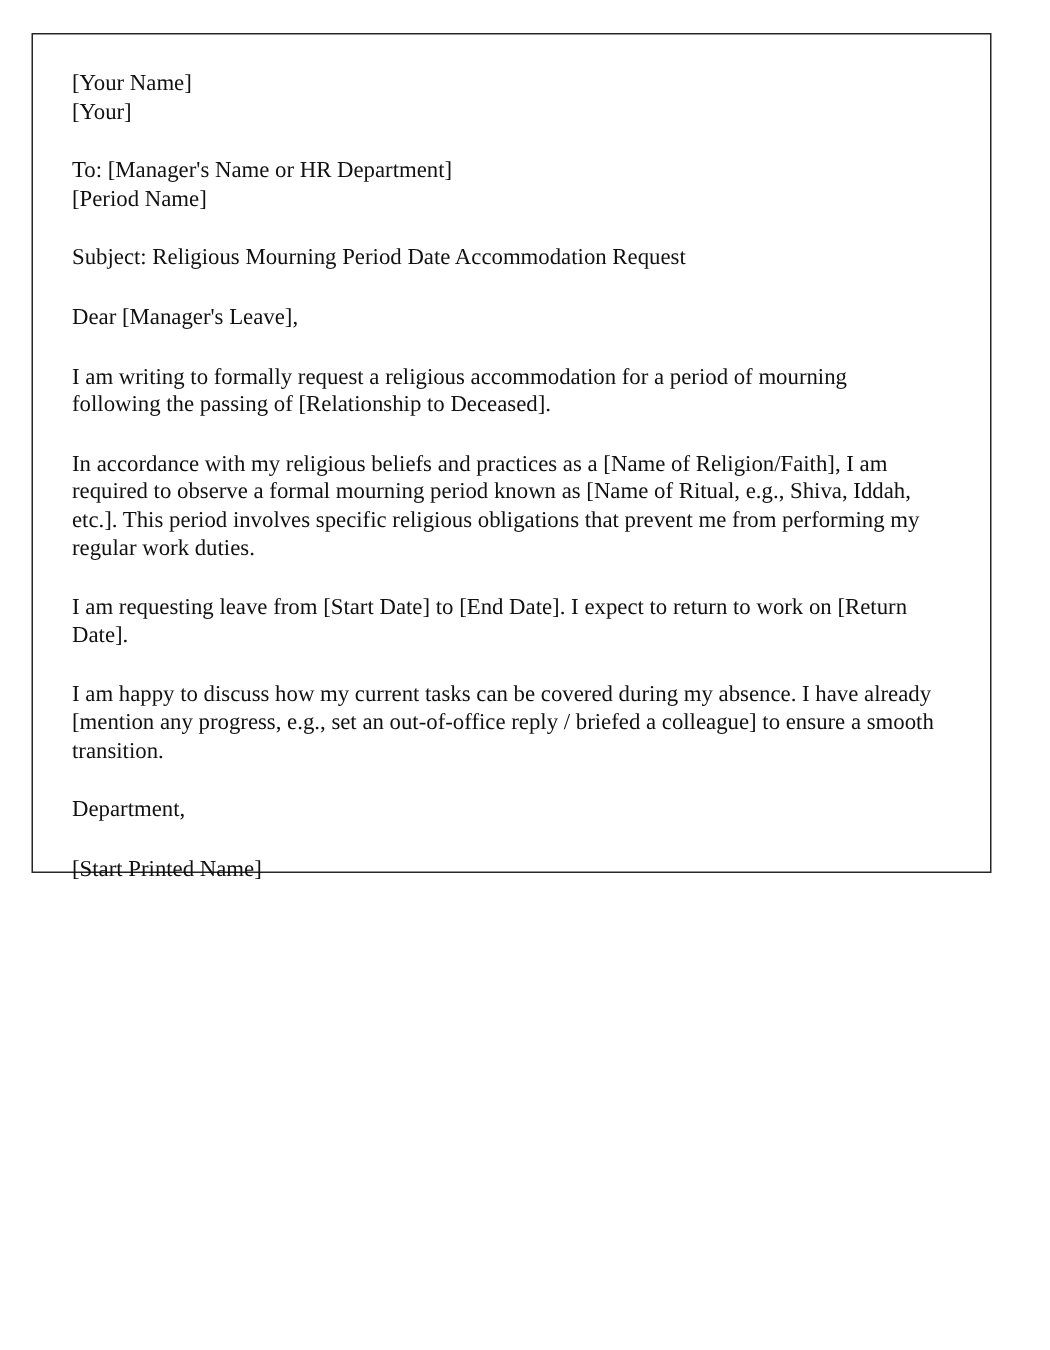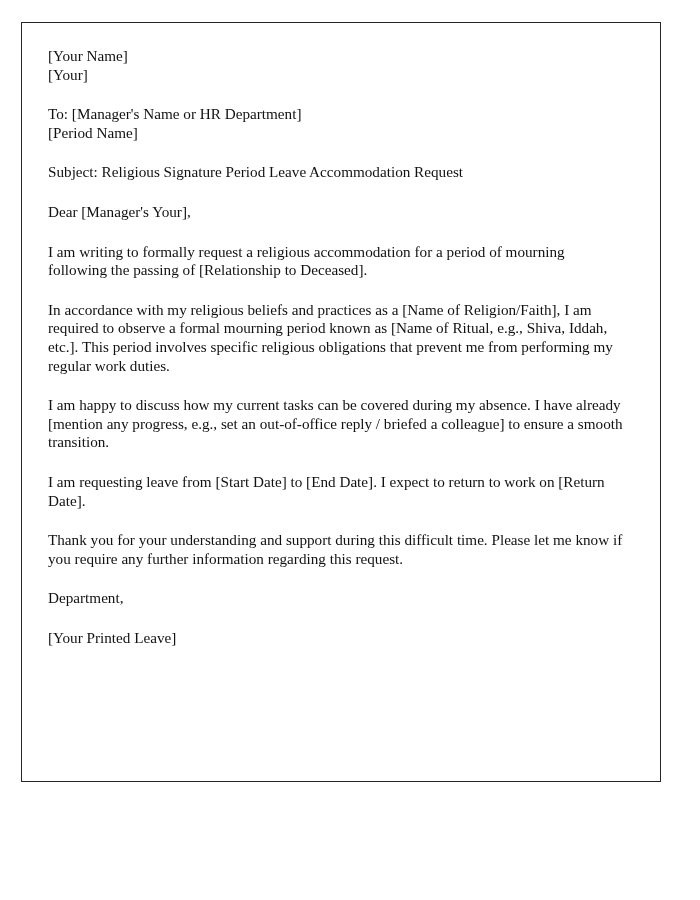--- a/index.html
+++ b/index.html
@@ -12,21 +12,21 @@
     height: 900px;
     font-family: "Liberation Serif", "DejaVu Serif", serif;
     color: #1a1a1a;
     overflow: hidden;
   }
   .page {
     position: absolute;
     left: 21px;
     top: 22px;
     width: 640px;
-    height: 760px;
+    height: 560px;
     border: 1.5px solid #262626;
     box-sizing: border-box;
     background: #ffffff;
   }
   .letter {
     position: absolute;
     left: 26px;
     top: 24px;
     width: 578px;
   }
@@ -54,34 +54,33 @@
     <div class="block">
       <span class="line">[Your Name]</span>
       <span class="line">[Your]</span>
     </div>
 
     <div class="block gap">
       <span class="line">To: [Manager's Name or HR Department]</span>
       <span class="line">[Period Name]</span>
     </div>
 
-    <div class="block gap">Subject: Religious Signature Period Leave Accommodation Request</div>
+    <div class="block gap">Subject: Religious Mourning Period Date Accommodation Request</div>
 
-    <div class="block gap">Dear [Manager's Your],</div>
+    <div class="block gap">Dear [Manager's Leave],</div>
 
     <div class="block gap">I am writing to formally request a religious accommodation for a period of mourning following the passing of [Relationship to Deceased].</div>
 
     <div class="block gap">In accordance with my religious beliefs and practices as a [Name of Religion/Faith], I am required to observe a formal mourning period known as [Name of Ritual, e.g., Shiva, Iddah, etc.]. This period involves specific religious obligations that prevent me from performing my regular work duties.</div>
 
+    <div class="block gap">I am requesting leave from [Start Date] to [End Date]. I expect to return to work on [Return Date].</div>
+
     <div class="block gap">I am happy to discuss how my current tasks can be covered during my absence. I have already [mention any progress, e.g., set an out-of-office reply / briefed a colleague] to ensure a smooth transition.</div>
 
-    <div class="block gap">I am requesting leave from [Start Date] to [End Date]. I expect to return to work on [Return Date].</div>
-
-    <div class="block gap">Thank you for your understanding and support during this difficult time. Please let me know if you require any further information regarding this request.</div>
 
     <div class="block gap">Department,</div>
 
     <div class="block gap">
-      <span class="line">[Your Printed Leave]</span>
+      <span class="line">[Start Printed Name]</span>
     </div>
 
   </div>
 </div>
 
 </body></html>

